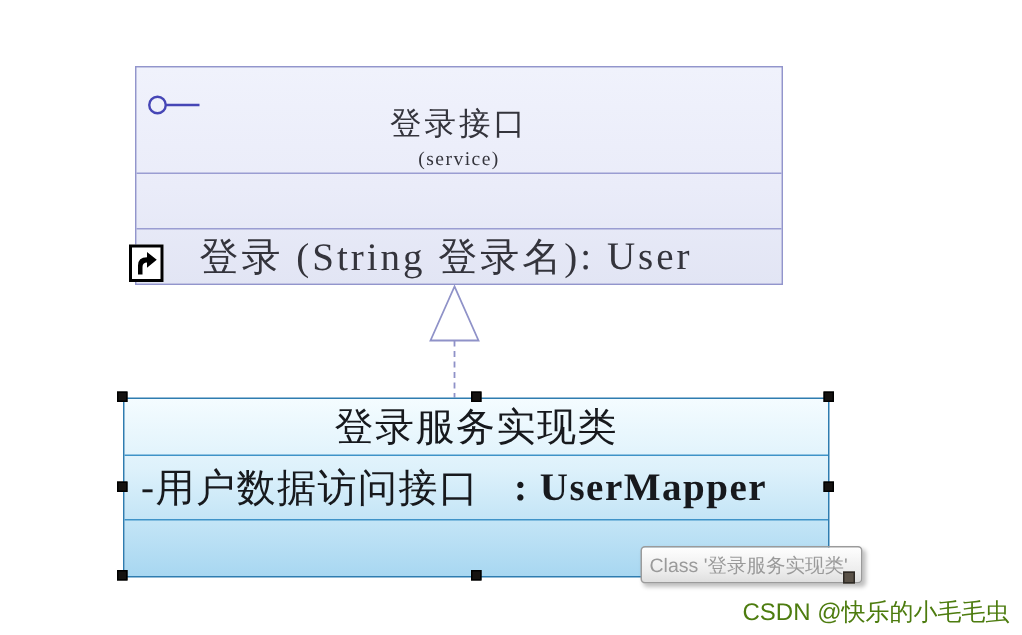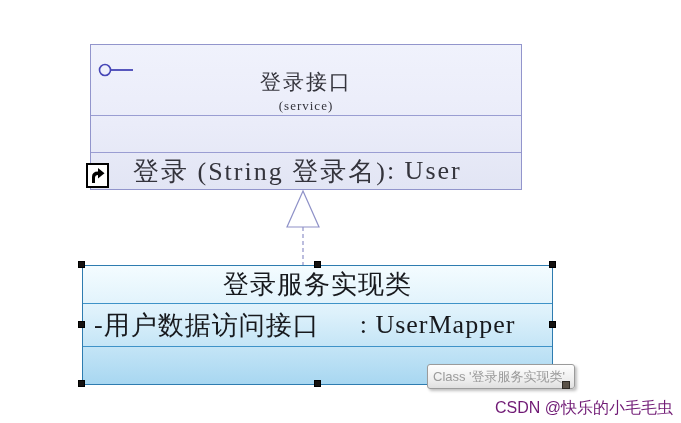--- a/index.html
+++ b/index.html
@@ -38,21 +38,21 @@
     box-sizing:border-box;border:1.5px solid #2e7cb0;
     background:linear-gradient(180deg,#f4fcff 0%,#ddf1fb 40%,#a8d7f1 100%);
     display:flex;flex-direction:column;color:#17191d;
   }
   .class-name{height:37px;display:flex;align-items:center;justify-content:center;
     font-size:26px;letter-spacing:1px;}
   .class-attr{height:43px;border-top:1px solid #3f93c8;box-sizing:border-box;
     display:flex;align-items:center;font-size:26px;letter-spacing:1px;}
   .attr-vis{margin-left:11px;}
   .attr-name{}
-  .attr-type{margin-left:40px;}
+  .attr-type{margin-left:23px;font-weight:bold;}
   .class-empty{flex:1;border-top:1px solid #3f93c8;box-sizing:border-box;}
   
   .handle{position:absolute;width:7px;height:7px;background:#151210;border:1px solid #000;box-sizing:border-box;}
   .h-tl{left:78px;top:261px;}  .h-tc{left:314px;top:261px;} .h-tr{left:549px;top:261px;}
   .h-ml{left:78px;top:321px;}  .h-mr{left:549px;top:321px;}
   .h-bl{left:78px;top:380px;}  .h-bc{left:314px;top:380px;}
   
   .tooltip{
     position:absolute;left:427px;top:364px;width:148px;height:25px;
     box-sizing:border-box;border:1px solid #9b9b9b;border-radius:3px;
@@ -61,21 +61,21 @@
     display:flex;align-items:center;padding-left:5px;
     font-family:"Liberation Sans","DejaVu Sans",sans-serif;
     font-size:13px;color:#9a9a9a;white-space:nowrap;overflow:hidden;
   }
   .tooltip-grip{position:absolute;left:562px;top:381px;width:8px;height:8px;
     background:#5a5248;border:1px solid #2e2a25;box-sizing:border-box;}
   
   .watermark{
     position:absolute;right:8px;top:398px;
     font-family:"Liberation Sans","DejaVu Sans",sans-serif;
-    font-size:16px;color:#701a75;text-shadow:1px 1px 0 #ffffff;
+    font-size:16px;color:#4d7c0f;text-shadow:1px 1px 0 #ffffff;
   }
 </style>
 </head>
 <body>
 
 <div id="canvas">
 
   <div class="iface-box">
     <svg class="lollipop" width="42" height="24" viewBox="0 0 42 24">
       <circle cx="9" cy="12" r="5.5" fill="none" stroke="#4646b6" stroke-width="1.6"></circle>

